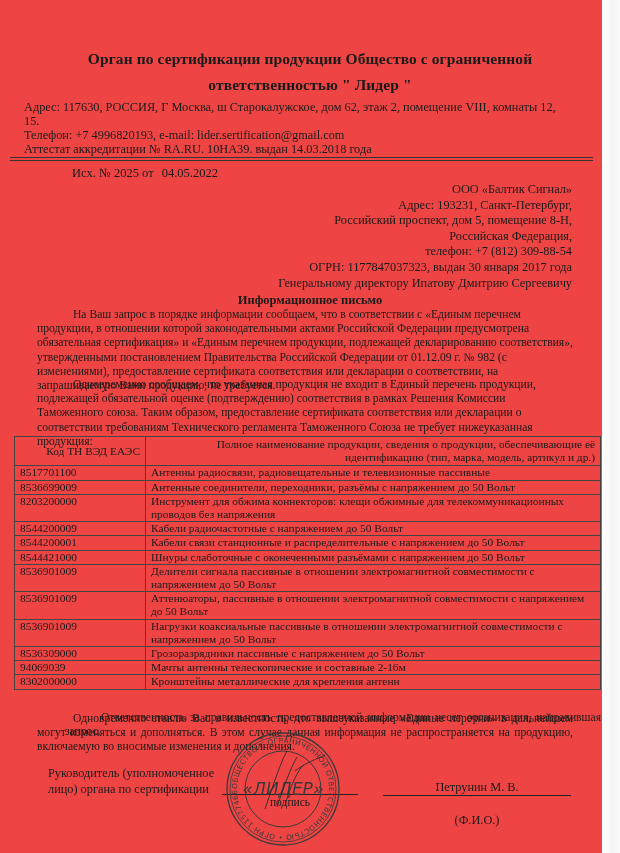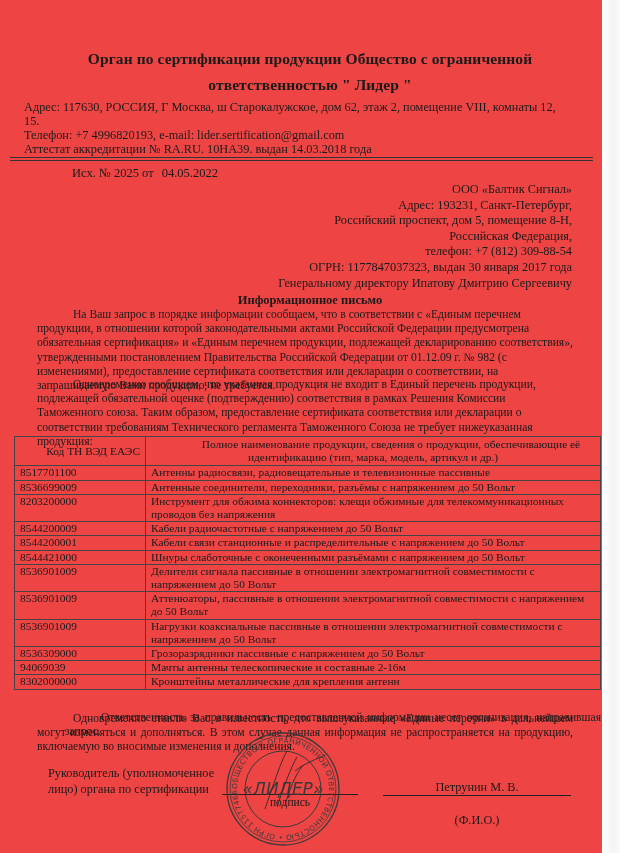--- a/index.html
+++ b/index.html
@@ -36,21 +36,21 @@
     }
     .para.justify { text-align: justify; }
     table.products {
       position: absolute; left: 14px; top: 436px; width: 587px;
       border-collapse: collapse; font-size: 11.4px; line-height: 13.2px;
     }
     table.products th, table.products td {
       border: 1px solid #444; padding: 0 5px; vertical-align: top; font-weight: normal; text-align: left;
     }
     table.products th { text-align: right; vertical-align: middle; padding: 1px 5px; }
-    table.products th.name-col { text-indent: 36px; text-align: center; margin-top: 44px; }
+    table.products th.name-col { text-indent: 36px; text-align: right; margin-top: 44px; }
     table.products td.code { width: 120px; }
     .sig-block { position: absolute; left: 48px; top: 766px; font-size: 12.3px; line-height: 15.5px; }
     .sig-line { position: absolute; border-top: 1px solid #222; }
     .sig-caption { position: absolute; font-size: 11.5px; text-align: center; }
     .sig-name { position: absolute; font-size: 12.3px; text-align: center; }
     .stamp { position: absolute; left: 225px; top: 731px; width: 116px; height: 116px; }
   </style>
 </head>
 <body>
 

